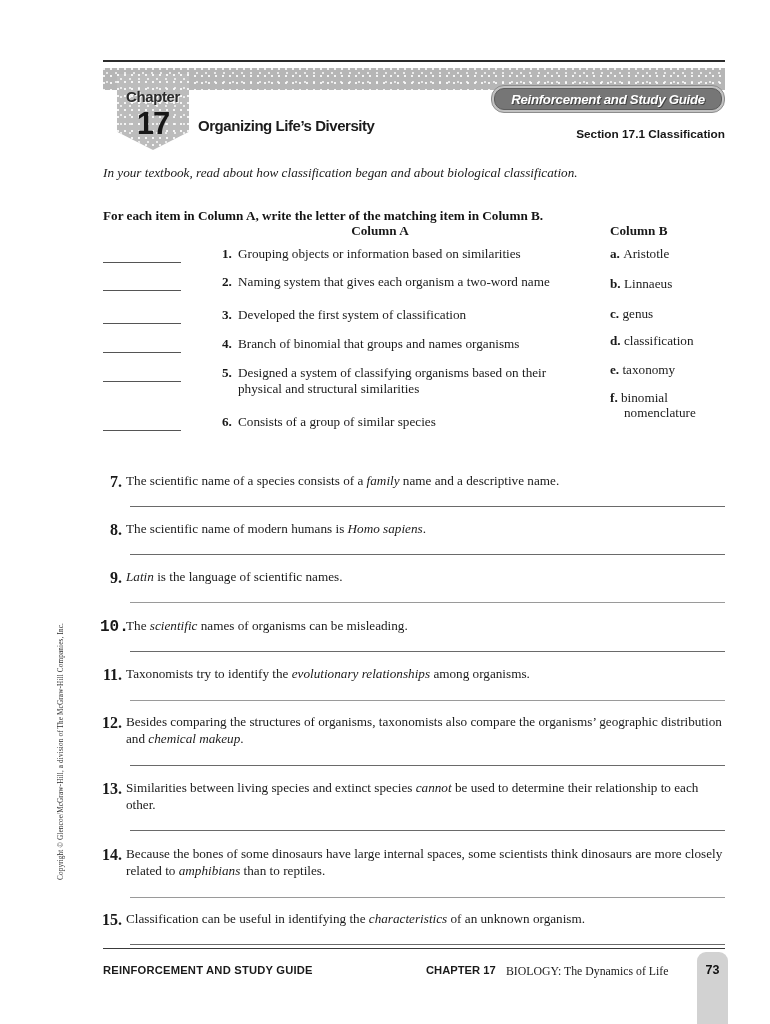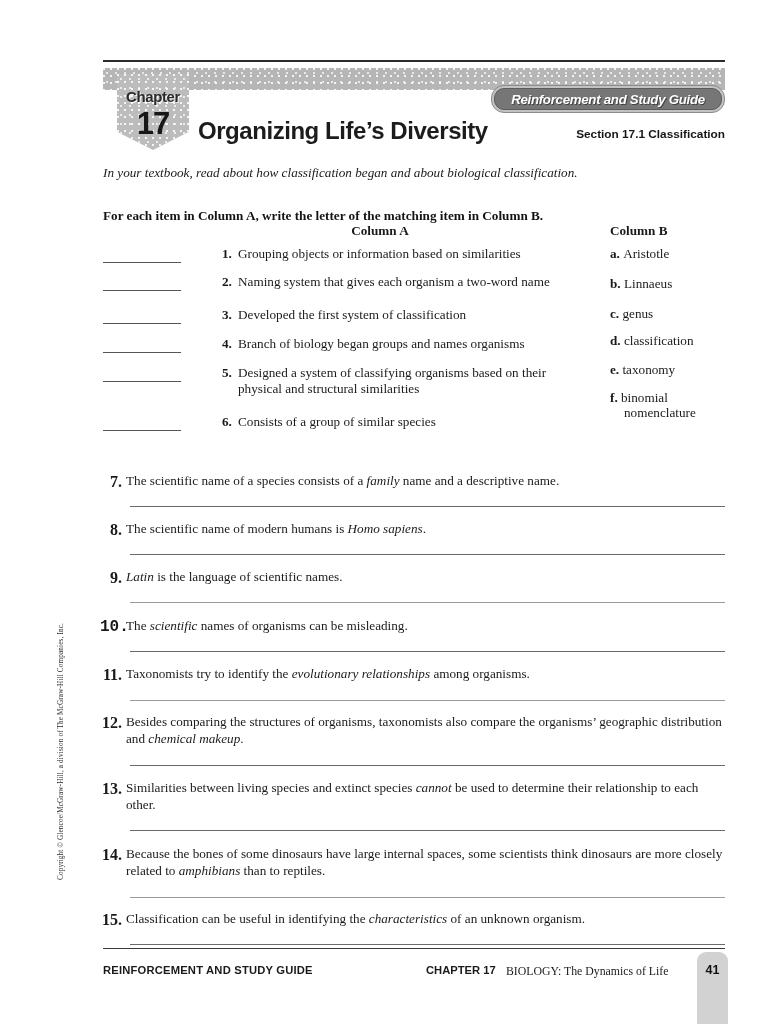--- a/index.html
+++ b/index.html
@@ -101,21 +101,21 @@
     letter-spacing: -1px;
     color: #171717;
     z-index: 3;
   }
 
   .chapter-title {
     position: absolute;
     left: 198px; top: 117px;
     font-family: "Liberation Sans", sans-serif;
     font-weight: bold;
-    font-size: 24px;
+    font-size: 15px;
     letter-spacing: -0.45px;
     color: #1c1c1c;
     z-index: 3;
   }
 
   
   .rsg-outer {
     position: absolute;
     left: 491px; top: 85px;
     width: 234px; height: 28px;
@@ -346,21 +346,21 @@
         <span class="match-text">Naming system that gives each organism a two-word name</span>
       </div>
       <div class="match-item" style="top: 307px;">
         <div class="match-blank" style="top: 5px;"></div>
         <span class="match-num">3.</span>
         <span class="match-text">Developed the first system of classification</span>
       </div>
       <div class="match-item" style="top: 336px;">
         <div class="match-blank" style="top: 5px;"></div>
         <span class="match-num">4.</span>
-        <span class="match-text">Branch of biology began groups and names organisms</span>
+        <span class="match-text">Branch of binomial that groups and names organisms</span>
       </div>
       <div class="match-item" style="top: 365px;">
         <div class="match-blank" style="top: 5px;"></div>
         <span class="match-num">5.</span>
         <span class="match-text">Designed a system of classifying organisms based on their physical and structural similarities</span>
       </div>
       <div class="match-item" style="top: 414px;">
         <div class="match-blank" style="top: 5px;"></div>
         <span class="match-num">6.</span>
         <span class="match-text">Consists of a group of similar species</span>
@@ -403,15 +403,15 @@
       <div class="tf-num" style="left: 100px; top: 911px; width: 22px;">15.</div>
       <div class="tf-item tf-text" style="left: 126px; top: 911px; width: 600px;">Classification can be useful in identifying the <i>characteristics</i> of an unknown organism.</div>
       <div class="tf-rule" style="left: 130px; top: 944px; width: 595px;"></div>
     </div>
 
   <div class="footer-rule"></div>
   <div class="footer-left">REINFORCEMENT AND STUDY GUIDE</div>
   <div class="footer-chapter">CHAPTER 17</div>
   <div class="footer-book">BIOLOGY: The Dynamics of Life</div>
   <div class="page-tab"></div>
-  <div class="page-num">41</div>
+  <div class="page-num">73</div>
 
 </div>
 
 </body></html>

